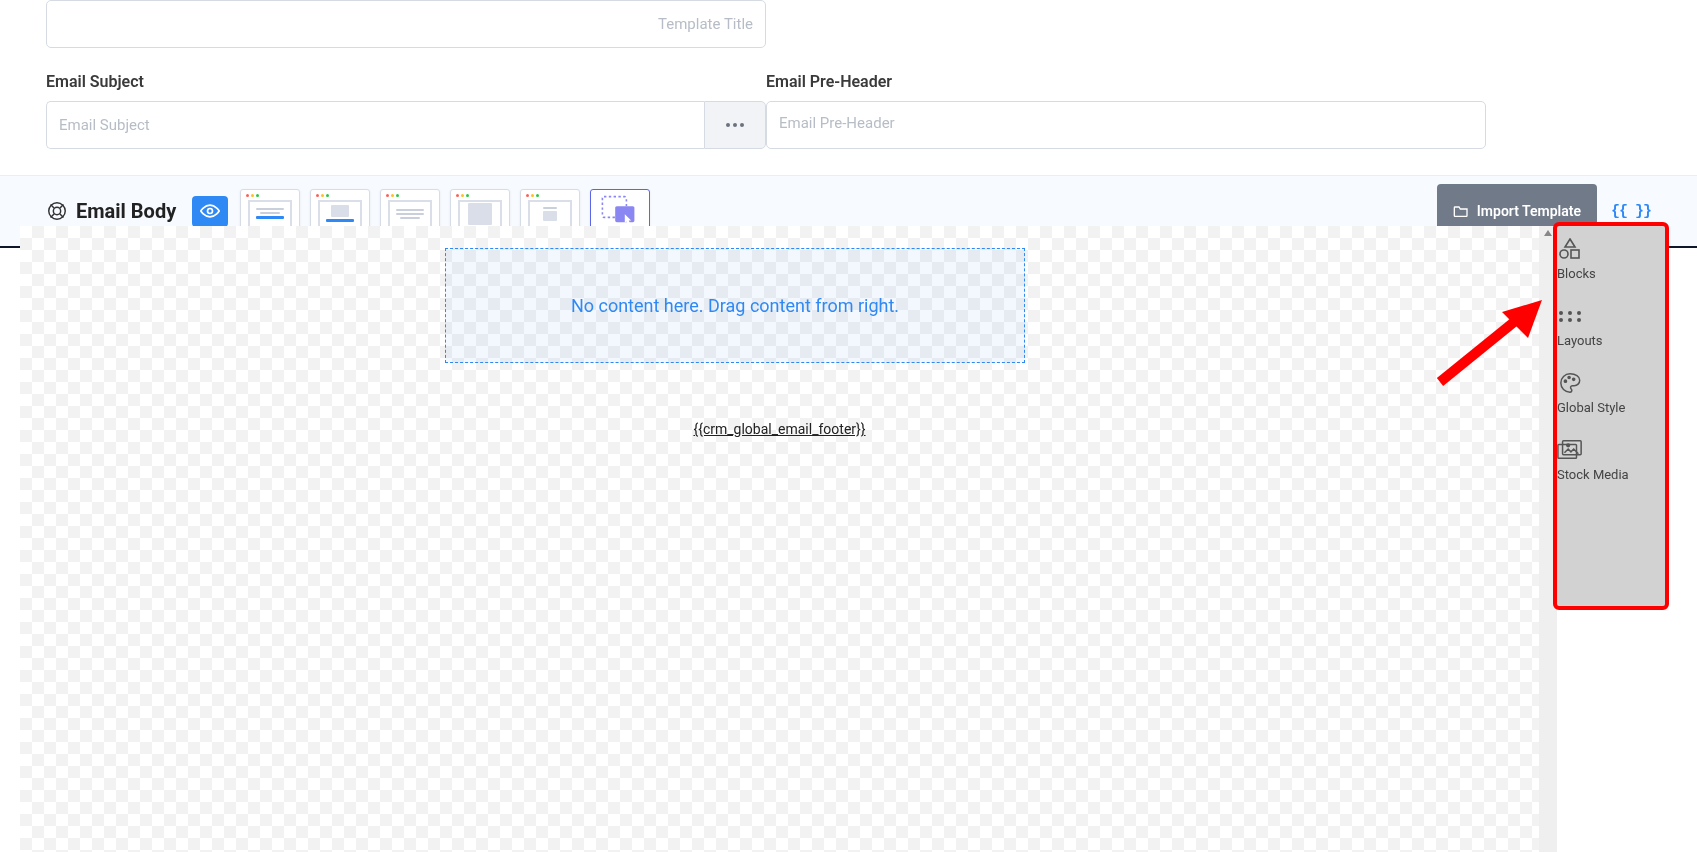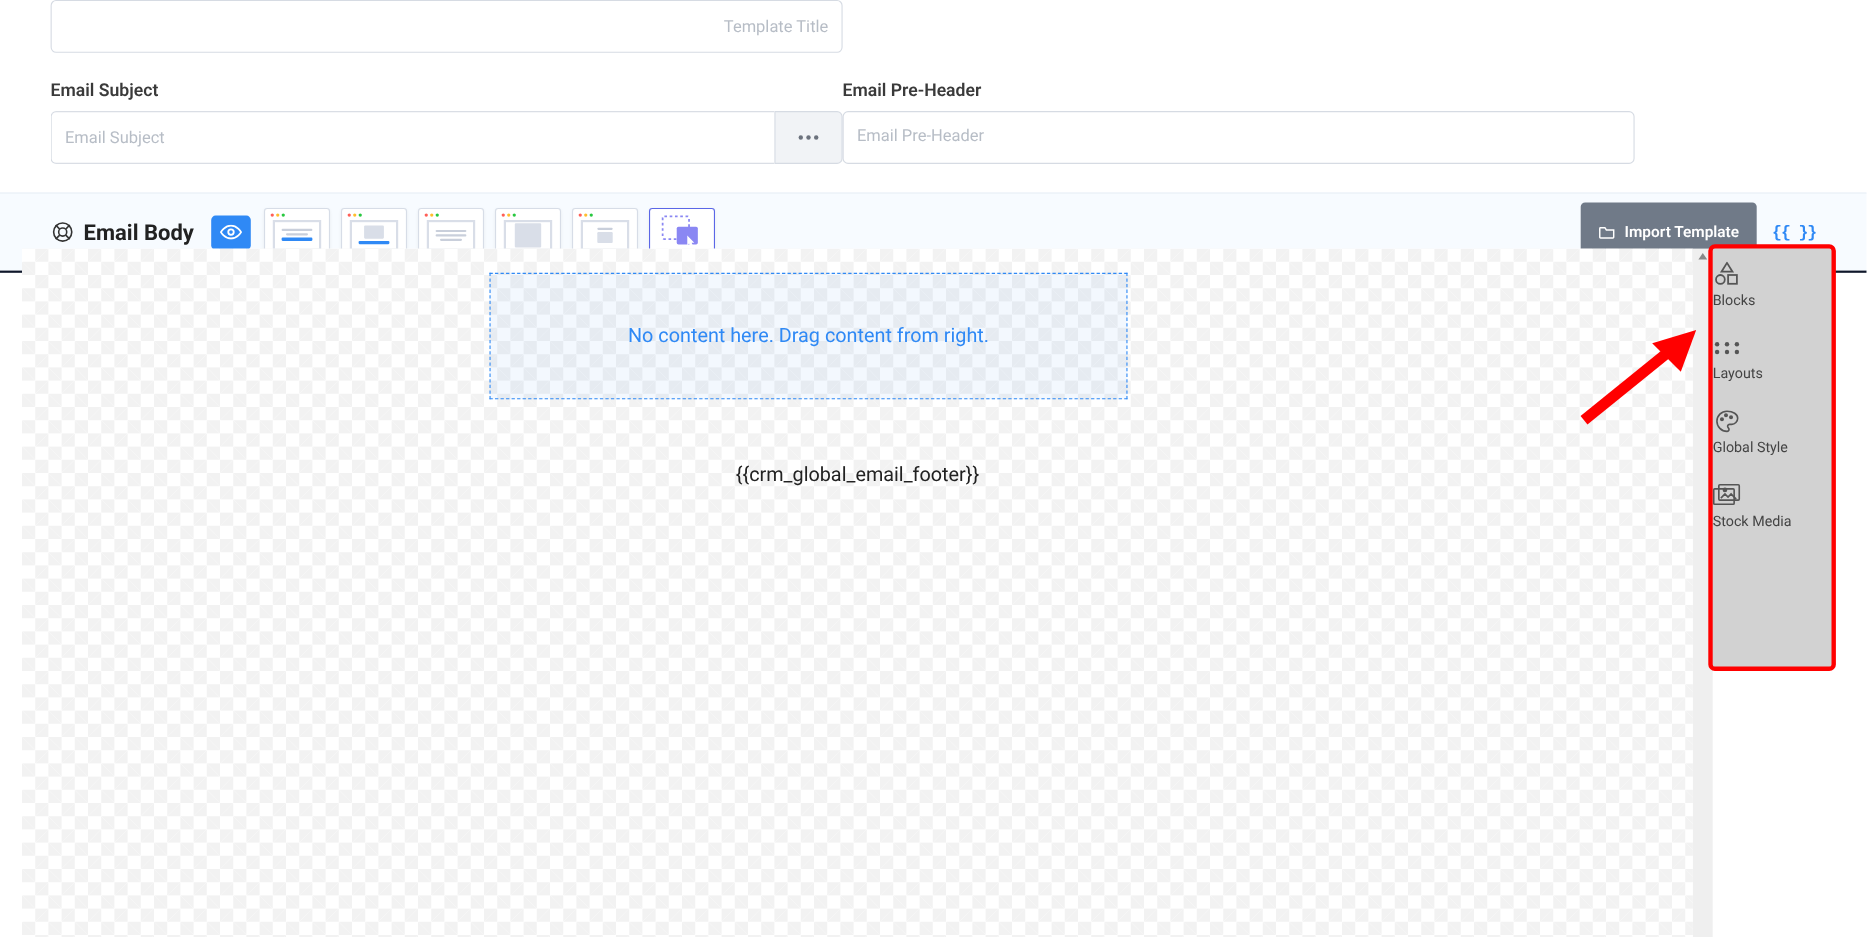--- a/index.html
+++ b/index.html
@@ -101,21 +101,21 @@
     background-position:0 0,0 12px,12px -12px,-12px 0;
   }
   .dropzone {
     position:absolute; left:425px; top:22px; width:580px; height:115px;
     border:1px dashed #2f89f5; background:rgba(47,137,245,0.06);
     display:flex; align-items:center; justify-content:center;
     color:#2f89f5; font-size:18px;
   }
   .footer-token {
     position:absolute; left:0; right:0; top:195px; text-align:center;
-    font-size:18px; color:#222;
+    font-size:14px; color:#222;text-decoration:underline;
   }
 
   
   .side-strip {
     position:absolute; right:140px; top:226px; width:18px; bottom:0;
     background:#efefef; display:flex; justify-content:center;
   }
   .side-strip .tri { margin-top:4px; width:0;height:0;border-left:4px solid transparent;border-right:4px solid transparent;border-bottom:6px solid #888; }
 
   .side-panel {

